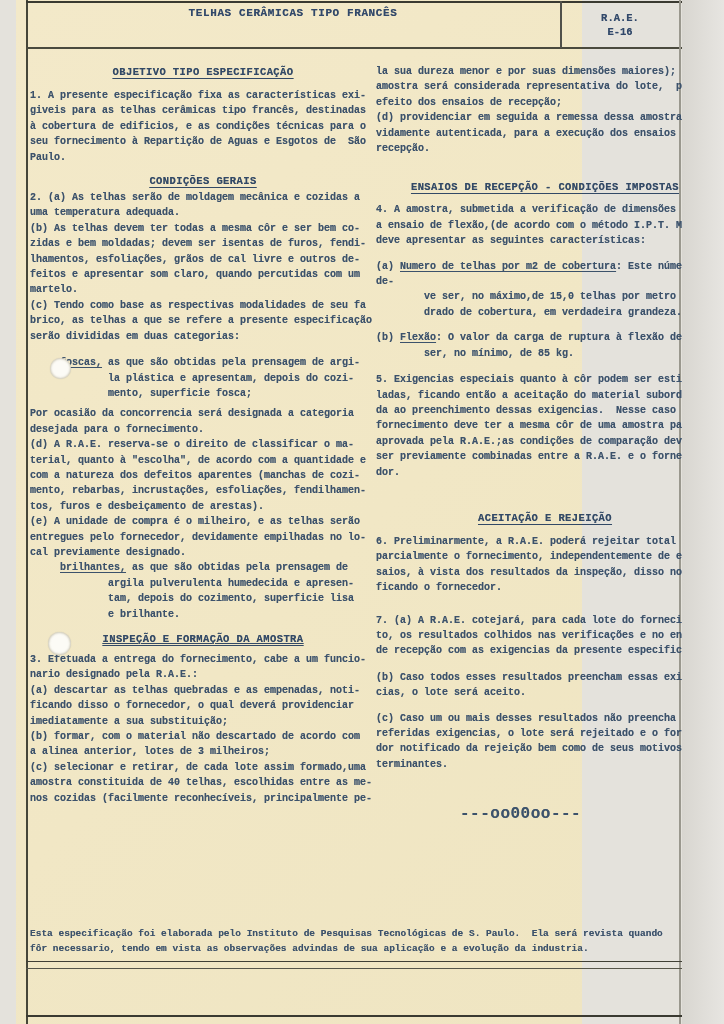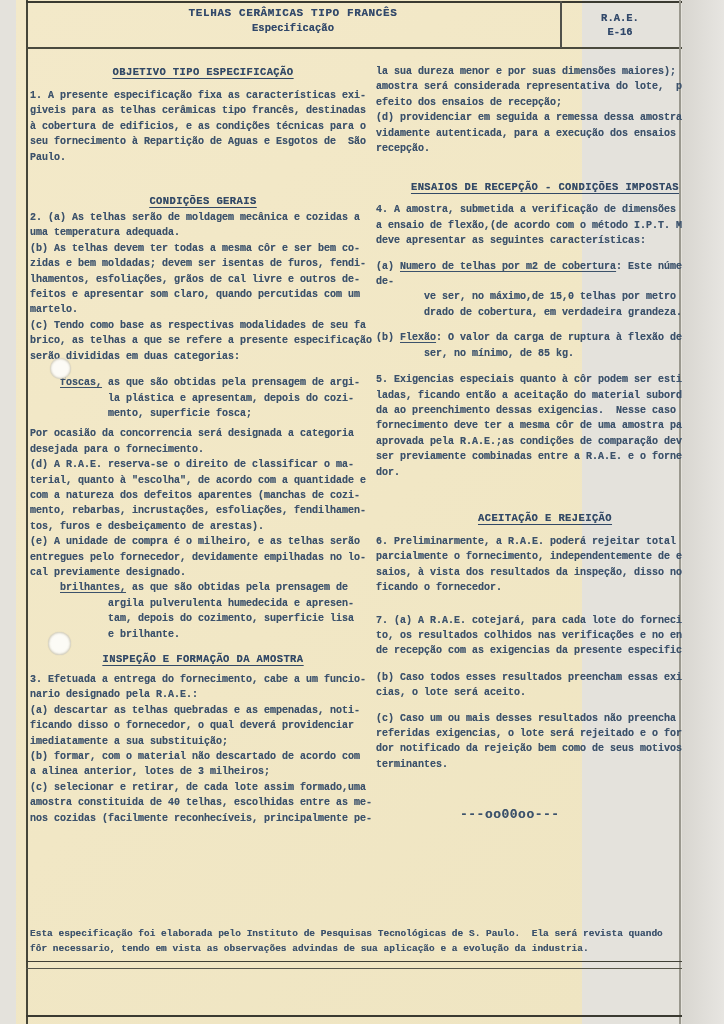--- a/index.html
+++ b/index.html
@@ -45,26 +45,26 @@
   .title-sub{font-size:10.5px;font-weight:700;color:#31486a;margin-top:3px;
     text-shadow:0 0 .6px rgba(40,65,100,.6);}
   .refbox{position:absolute;left:544px;top:11px;width:120px;text-align:center;}
   .ref-line{font-size:10.5px;font-weight:700;color:#31486a;line-height:14px;
     text-shadow:0 0 .6px rgba(40,65,100,.6);}
 
   .col{position:absolute;top:64px;}
   .col-left{left:14px;width:346px;}
   .col-right{left:360px;width:338px;}
 
-  .mt8{margin-top:8px;}   .mt16{margin-top:28px;}  .mt1{margin-top:1px;}
-  .mt11{margin-top:11px;} .mt5{margin-top:5px;}    .mt9{margin-top:9px;}
+  .mt8{margin-top:8px;}   .mt16{margin-top:8px;}  .mt1{margin-top:1px;}
+  .mt11{margin-top:11px;} .mt5{margin-top:5px;}    .mt9{margin-top:9px;text-decoration:underline;}
   .mt23{margin-top:23px;} .mt7{margin-top:7px;}    .mt10{margin-top:10px;}
   .mt30{margin-top:30px;} .mt17{margin-top:17px;}  .mt35{margin-top:35px;}
   .def{padding-left:30px;}
-  .divider{font-size:13px;font-weight:700;margin-left:84px;letter-spacing:.5px;}
+  .divider{font-size:16px;font-weight:700;margin-left:84px;letter-spacing:.5px;}
 
   .footer-text{position:absolute;left:14px;top:926px;width:648px;
     white-space:pre-wrap;font-size:9.5px;line-height:15px;font-weight:600;
     color:#3c526b;text-shadow:0 0 .5px rgba(50,75,110,.55);}
 
   .hole{position:absolute;border-radius:50%;background:#fcfbf6;
     box-shadow:0 0 2px 1px rgba(160,150,120,.45) inset, 0 0 1px rgba(120,110,85,.3);
     z-index:5;}
   .hole-1{left:34px;top:358px;width:21px;height:21px;}
   .hole-2{left:32px;top:632px;width:23px;height:23px;}
@@ -77,21 +77,20 @@
   <div class="line l-left"></div>
   <div class="line l-top"></div>
   <div class="line l-head-bottom"></div>
   <div class="line l-head-div"></div>
   <div class="line l-right"></div>
   <div class="l-foot-top line"></div>
   <div class="line l-bottom"></div>
 
   <div class="titlebox">
     <div class="title-main">TELHAS CERÂMICAS TIPO FRANCÊS</div>
-    <div class="title-sub">Especificação</div>
   </div>
   <div class="refbox">
     <div class="ref-line">R.A.E.</div>
     <div class="ref-line">E-16</div>
   </div>
 
   <div class="col col-left ink">
     <div class="heading"><span>OBJETIVO TIPO ESPECIFICAÇÃO</span></div>
     <div class="pre mt8">1. A presente especificação fixa as características exi-
 giveis para as telhas cerâmicas tipo francês, destinadas

